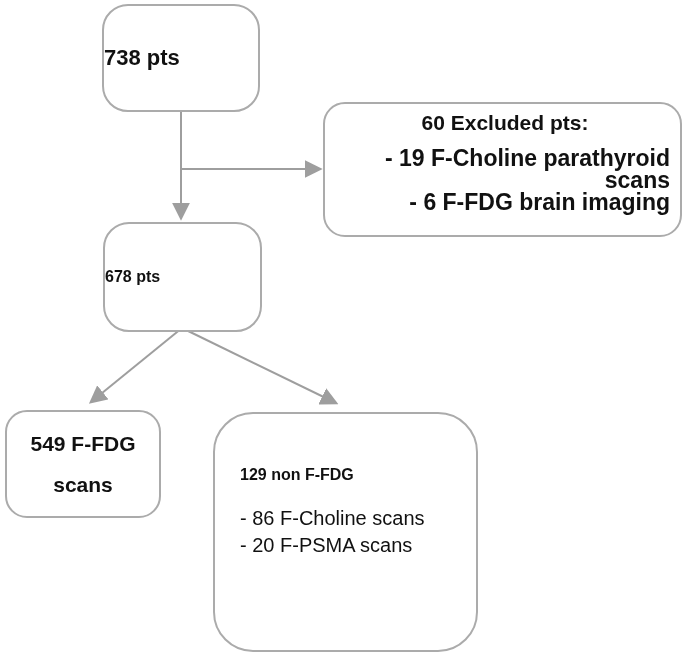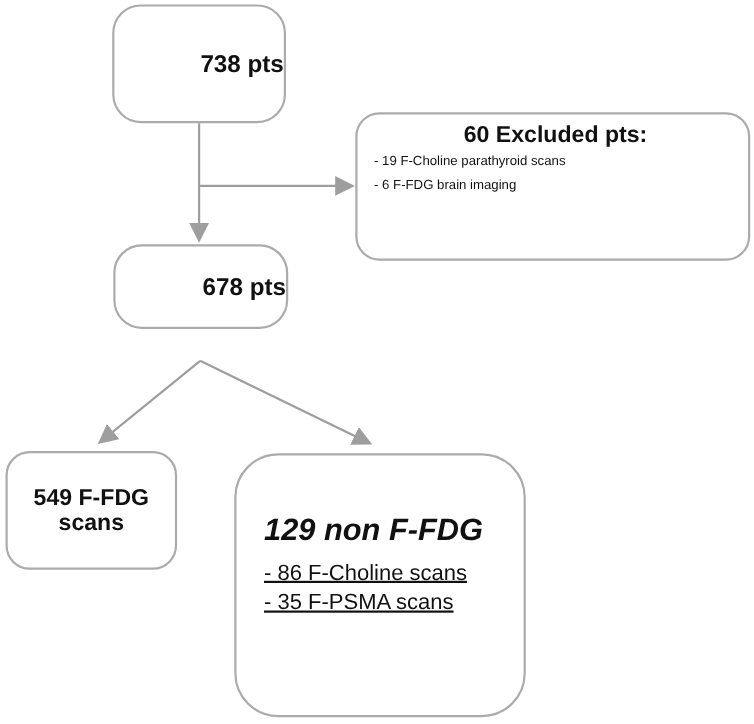--- a/index.html
+++ b/index.html
@@ -23,50 +23,49 @@
   .arrows marker path { fill: var(--arrow); stroke: none; }
   .node {
     position: absolute;
     box-sizing: border-box;
     border: 2px solid var(--border);
     background: var(--bg);
   }
   .center-label {
     display: flex;
     align-items: center;
-    justify-content: flex-end;
+    justify-content: flex-start;
     text-align: center;
     font-weight: bold;
   }
   .box-total    { left: 102px; top: 4px;   width: 158px; height: 108px; border-radius: 26px; font-size: 22px; }
   .box-excluded { left: 323px; top: 102px; width: 359px; height: 135px; border-radius: 22px; padding: 7px 10px 0 15px; }
-  .box-included { left: 103px; top: 222px; width: 159px; height: 77px; border-radius: 26px; font-size: 22px; }
-  .box-fdg      { left: 5px;   top: 410px; width: 156px; height: 108px; border-radius: 22px; font-size: 21px; line-height: 23px; }
+  .box-included { left: 103px; top: 222px; width: 159px; height: 110px; border-radius: 26px; font-size: 16px; }
+  .box-fdg      { left: 5px;   top: 410px; width: 156px; height: 108px; border-radius: 22px; font-size: 21px; line-height: 41px; }
   .box-nonfdg   { left: 213px; top: 412px; width: 265px; height: 240px; border-radius: 40px; padding: 52px 10px 0 25px; }
   .excluded-title {
     font-weight: bold;
     font-size: 21px;
     text-align: center;
-    margin-bottom: 1px;
+    margin-bottom: 13px;
   }
   .excluded-item {
-    font-size: 12px;
+    font-size: 23px;
     line-height: 21.8px;
-    text-align: left;
+    text-align: right;
+    font-weight: bold;
   }
   .nonfdg-title {
     font-weight: bold;
-    font-size: 28px;
-    margin-bottom: 10px;
-    font-style: italic;
+    font-size: 16px;
+    margin-bottom: 21px;
   }
   .nonfdg-item {
     font-size: 20px;
     line-height: 26.5px;
-    text-decoration: underline;
   }
 </style>
 </head>
 <body>
 
 <div class="canvas">
 
   <svg class="arrows" width="685" height="658" viewBox="0 0 685 658" aria-hidden="true">
     <defs>
       <marker id="ah" viewBox="0 0 10 10" refX="8.5" refY="5" markerWidth="9" markerHeight="9" orient="auto-start-reverse">
@@ -93,16 +92,16 @@
     <span>678 pts</span>
   </div>
 
   <div class="node box-fdg center-label">
     <span>549 F-FDG scans</span>
   </div>
 
   <div class="node box-nonfdg">
     <div class="nonfdg-title">129 non F-FDG</div>
     <div class="nonfdg-item">- 86 F-Choline scans</div>
-    <div class="nonfdg-item">- 35 F-PSMA scans</div>
+    <div class="nonfdg-item">- 20 F-PSMA scans</div>
   </div>
 
 </div>
 
 </body></html>

